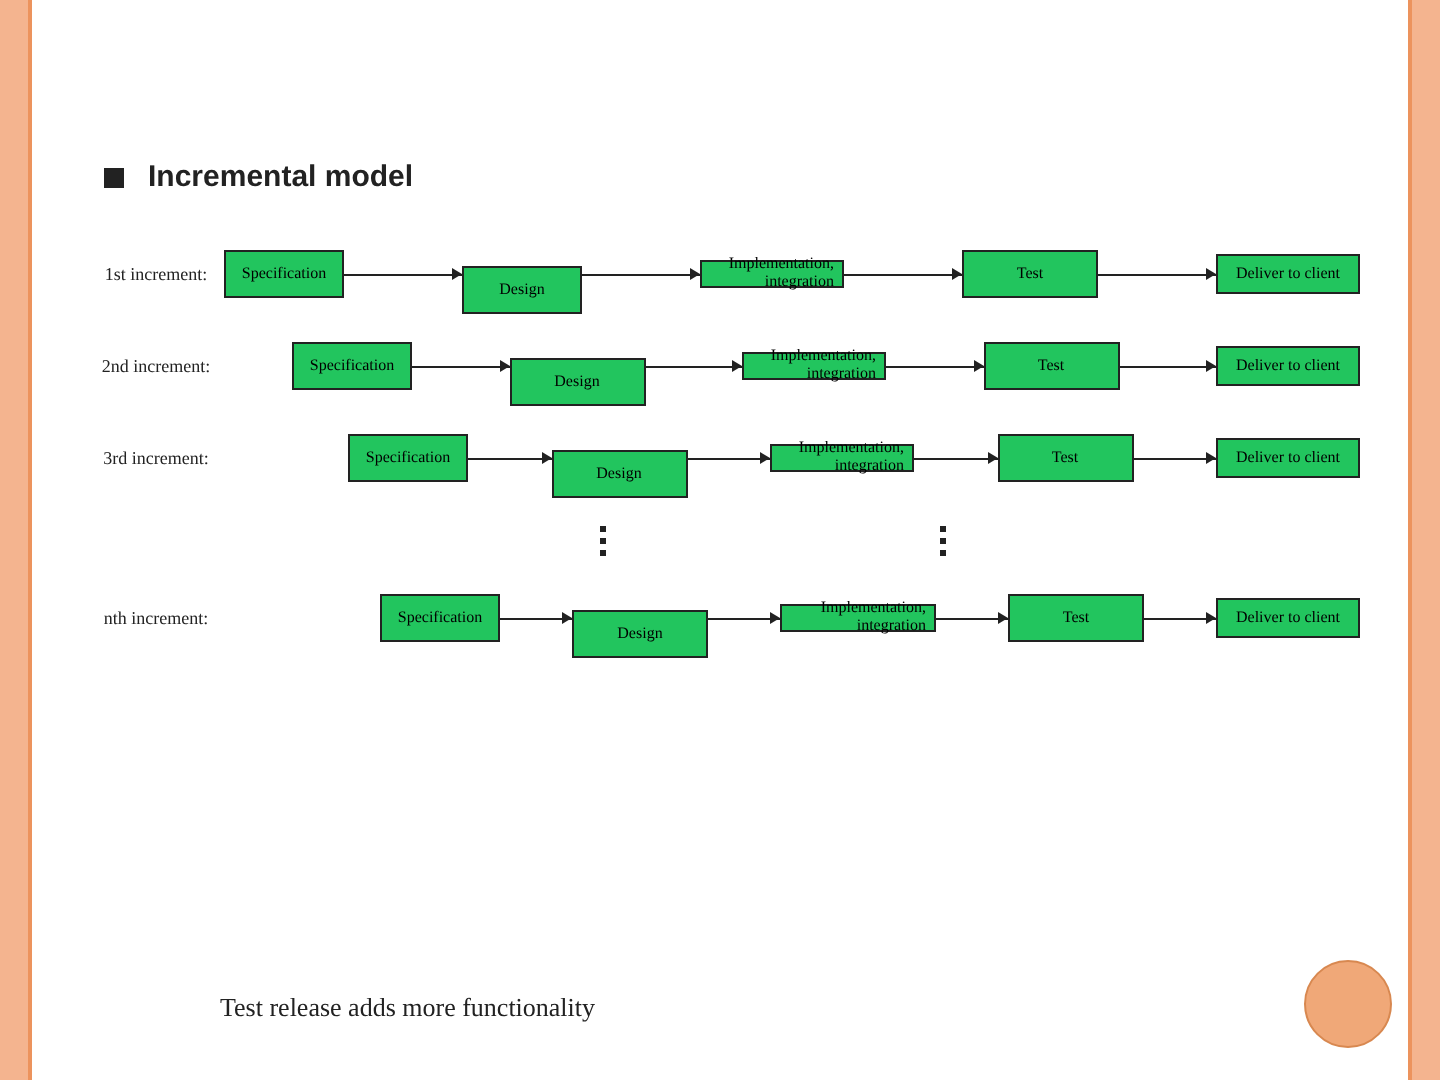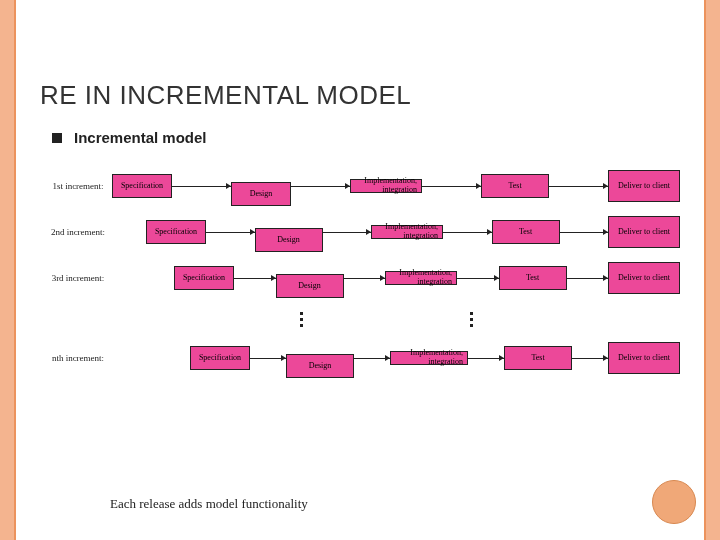--- a/index.html
+++ b/index.html
@@ -82,21 +82,21 @@
     padding-left: 4px;
     color: #222;
   }
   .row-flow {
     display: flex;
     align-items: center;
     flex: 1;
   }
   .box {
     border: 1px solid #222;
-    background: #ec4899;
+    background: #22c55e;
     font-size: 8px;
     font-family: Georgia, serif;
     line-height: 1.1;
     text-align: center;
     display: flex;
     align-items: center;
     justify-content: center;
     padding: 2px 4px;
     flex-shrink: 0;
   }
@@ -131,21 +131,21 @@
   
   .r1 .row-flow { margin-left: 0; }
   .r2 .row-flow { margin-left: 34px; }
   .r3 .row-flow { margin-left: 62px; }
   .r4 .row-flow { margin-left: 78px; }
 
   .w-spec { width: 60px; height: 24px; }
   .w-design { width: 60px; height: 24px; margin-top: 16px; }
   .w-impl { width: 72px; height: 14px; text-align: right; }
   .w-test { width: 68px; height: 24px; text-align: right; }
-  .w-deliver { width: 72px; height: 32px; }
+  .w-deliver { width: 72px; height: 20px; }
 
   .r2 .w-spec, .r3 .w-spec, .r4 .w-spec { width: 60px; }
   .r2 .w-design, .r3 .w-design, .r4 .w-design { width: 68px; }
   .r4 .w-impl { width: 78px; }
 
   .bottom-caption {
     position: absolute;
     bottom: 28px;
     left: 110px;
     font-size: 13px;
@@ -163,21 +163,20 @@
     border: 1px solid #d88850;
   }
 </style>
 </head>
 <body>
 
 <div class="border-left"></div>
 <div class="border-right"></div>
 
 <div class="content">
-  <h1 class="title">RE IN INCREMENTAL MODEL</h1>
 
   <div class="subtitle-row">
     <span class="bullet"></span>
     <span class="subtitle">Incremental model</span>
   </div>
 
   <div class="diagram">
 
     <div class="row r1">
       <div class="row-label">1st increment:</div>
@@ -248,14 +247,14 @@
         <div class="arrow"></div>
         <div class="box w-test">Test</div>
         <div class="arrow"></div>
         <div class="box w-deliver">Deliver to client</div>
       </div>
     </div>
 
   </div>
 </div>
 
-<div class="bottom-caption">Each release adds model functionality</div>
+<div class="bottom-caption">Test release adds more functionality</div>
 <div class="corner-circle"></div>
 
 </body></html>

